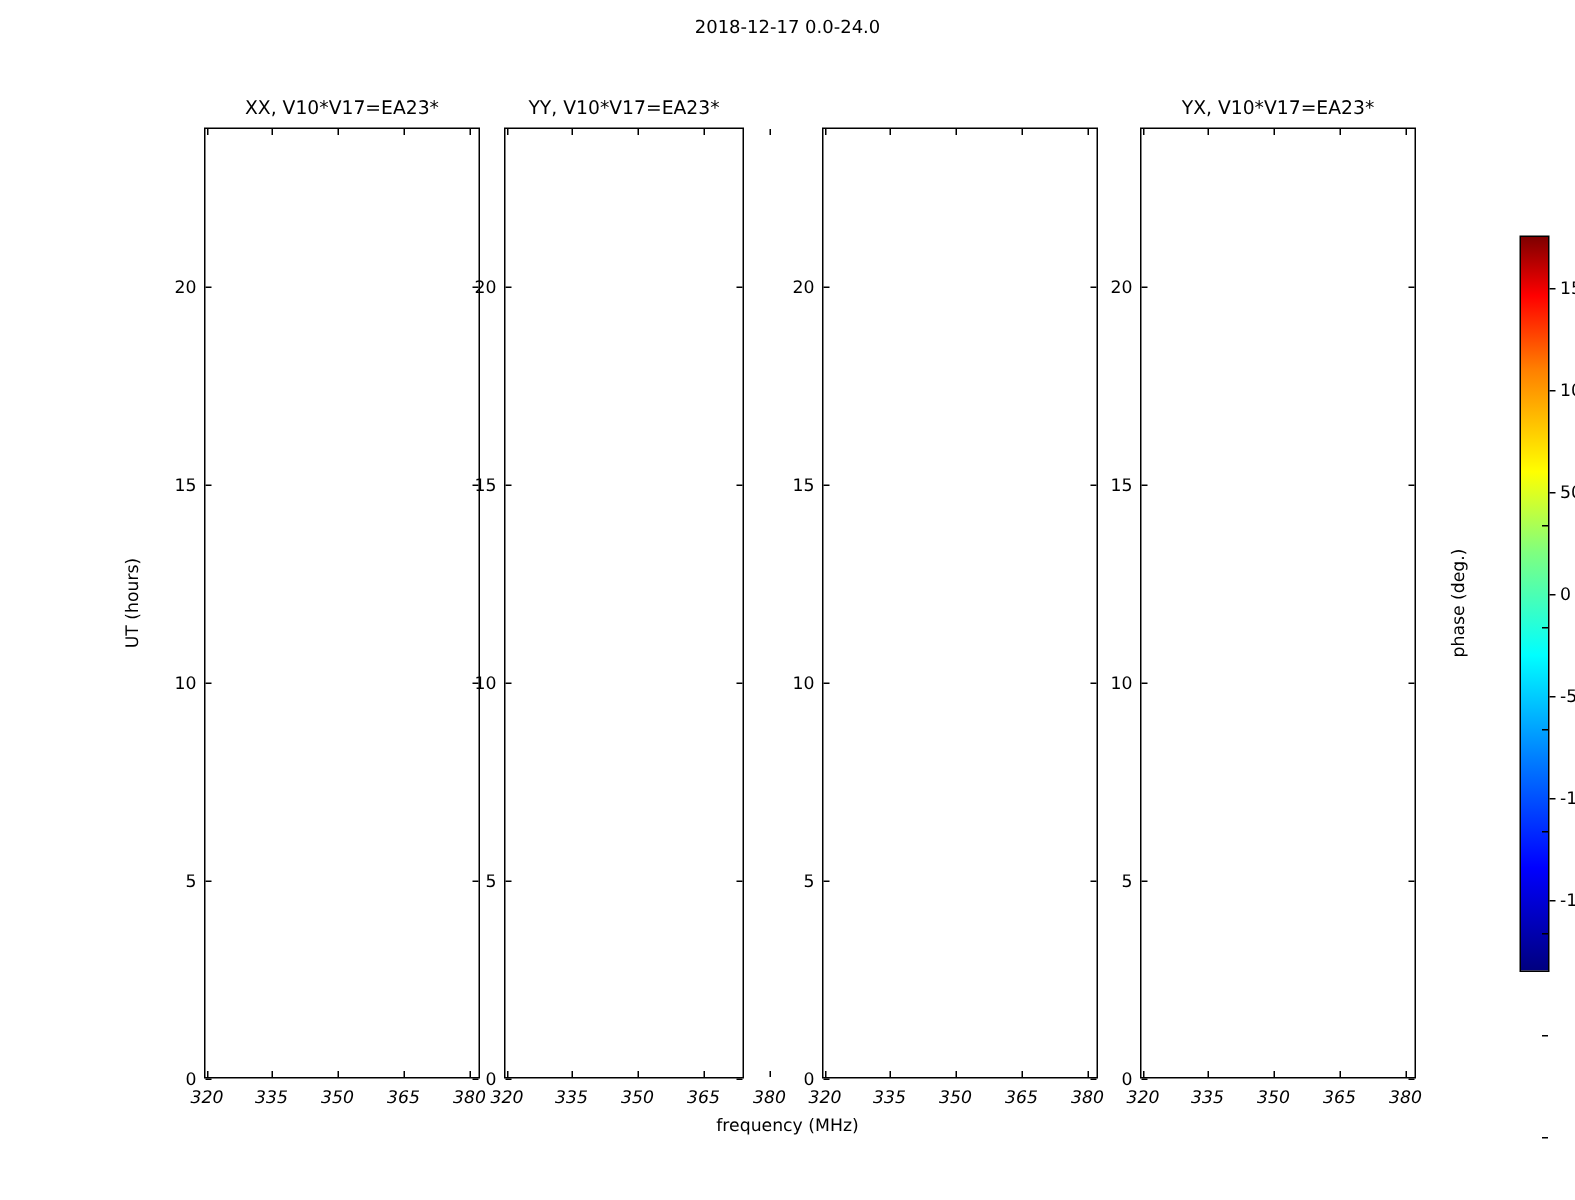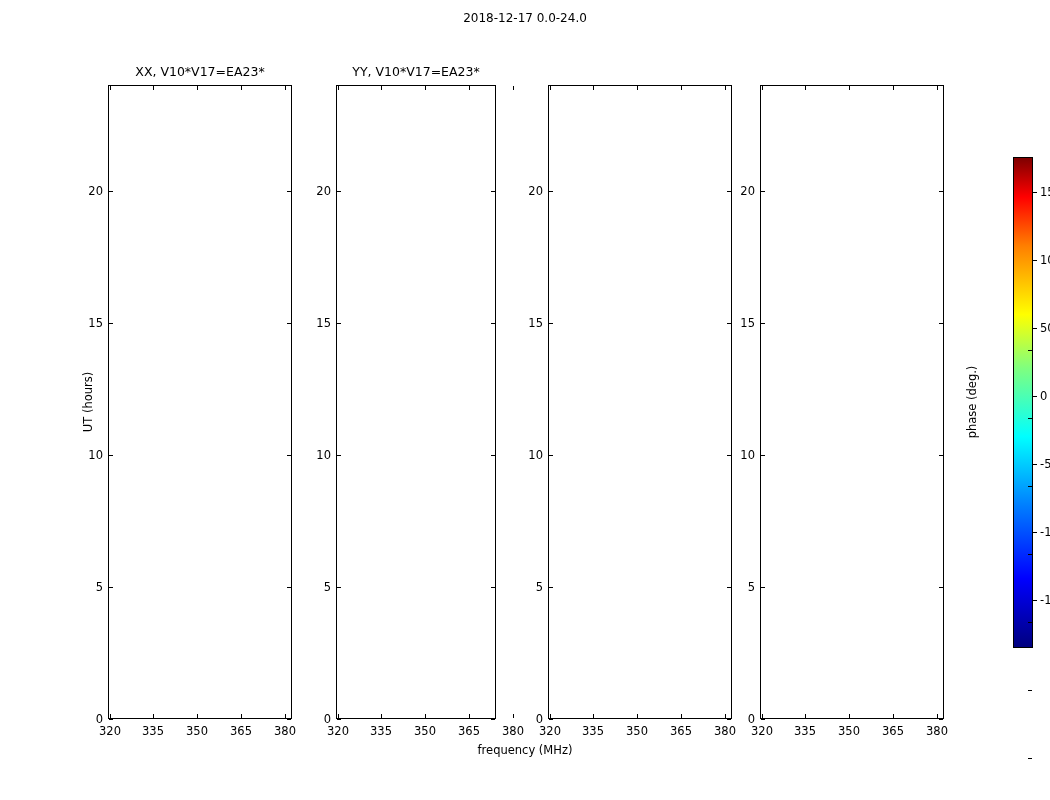--- a/index.html
+++ b/index.html
@@ -93,20 +93,21 @@
     height: 4px;
     background: #000;
   }
   .xtick-label {
     position: absolute;
     top: 100%;
     transform: translateX(-50%);
     padding-top: 6px;
     font-size: 11.5px;
     white-space: nowrap;
+    font-style: italic;
   }
   .ylabel {
     position: absolute;
     left: 88px;
     top: 402px;
     transform: translate(-50%, -50%) rotate(-90deg);
     transform-origin: center center;
     font-size: 11.5px;
     white-space: nowrap;
   }
@@ -176,21 +177,21 @@
     white-space: nowrap;
   }
 </style>
 </head>
 <body>
 
 <div class="figure">
 
   <div class="suptitle">2018-12-17 0.0-24.0</div>
 
-  <div class="panel" style="left:108px; width:184px;">
+  <div class="panel" style="left:136px; width:184px;">
     <div class="title">XX, V10*V17=EA23*</div>
     <div class="axes">
       <div class="ytick" style="top:633px;"></div>
       <div class="ytick-r" style="top:633px;"></div>
       <div class="ytick-label" style="top:633px;">0</div>
 
       <div class="ytick" style="top:501px;"></div>
       <div class="ytick-r" style="top:501px;"></div>
       <div class="ytick-label" style="top:501px;">5</div>
 
@@ -311,20 +312,21 @@
       <div class="xtick-t" style="left:132px;"></div>
       <div class="xtick-label" style="left:132px;">365</div>
 
       <div class="xtick" style="left:176px;"></div>
       <div class="xtick-t" style="left:176px;"></div>
       <div class="xtick-label" style="left:176px;">380</div>
     </div>
   </div>
 
   <div class="panel" style="left:760px; width:184px;">
+    <div class="title">YX, V10*V17=EA23*</div>
     <div class="axes">
       <div class="ytick" style="top:633px;"></div>
       <div class="ytick-r" style="top:633px;"></div>
       <div class="ytick-label" style="top:633px;">0</div>
 
       <div class="ytick" style="top:501px;"></div>
       <div class="ytick-r" style="top:501px;"></div>
       <div class="ytick-label" style="top:501px;">5</div>
 
       <div class="ytick" style="top:369px;"></div>

